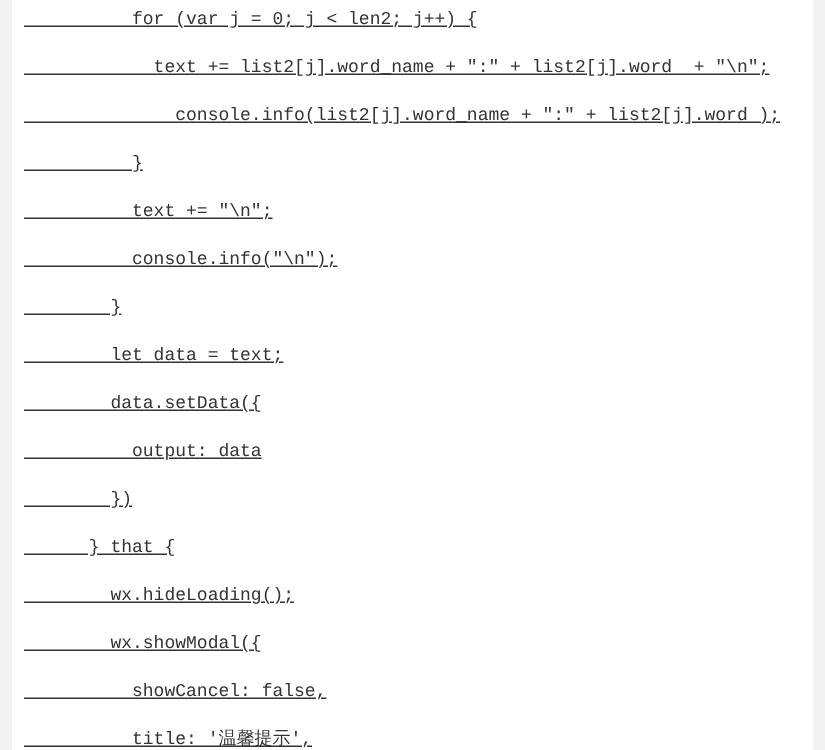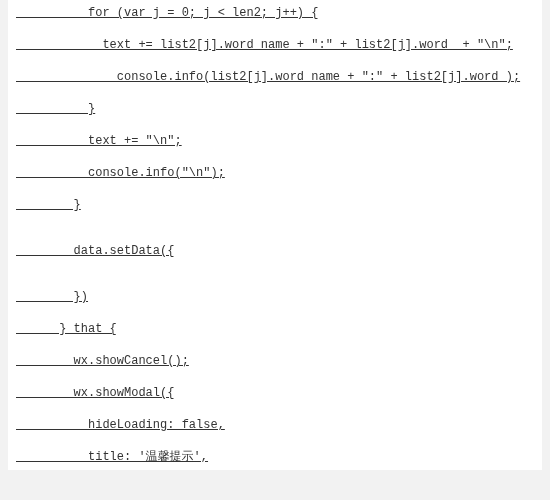--- a/index.html
+++ b/index.html
@@ -39,28 +39,30 @@
   <div class="code-line">              console.info(list2[j].word_name + ":" + list2[j].word );</div>
   <div class="code-line blank-line"></div>
   <div class="code-line">          }</div>
   <div class="code-line blank-line"></div>
   <div class="code-line">          text += "\n";</div>
   <div class="code-line blank-line"></div>
   <div class="code-line">          console.info("\n");</div>
   <div class="code-line blank-line"></div>
   <div class="code-line">        }</div>
   <div class="code-line blank-line"></div>
+  <div class="code-line">        let data = text;</div>
   <div class="code-line blank-line"></div>
   <div class="code-line">        data.setData({</div>
   <div class="code-line blank-line"></div>
+  <div class="code-line">          output: data</div>
   <div class="code-line blank-line"></div>
   <div class="code-line">        })</div>
   <div class="code-line blank-line"></div>
   <div class="code-line">      } that {</div>
   <div class="code-line blank-line"></div>
-  <div class="code-line">        wx.showCancel();</div>
+  <div class="code-line">        wx.hideLoading();</div>
   <div class="code-line blank-line"></div>
   <div class="code-line">        wx.showModal({</div>
   <div class="code-line blank-line"></div>
-  <div class="code-line">          hideLoading: false,</div>
+  <div class="code-line">          showCancel: false,</div>
   <div class="code-line blank-line"></div>
   <div class="code-line">          title: '温馨提示',</div>
 </div>
 
 </body></html>

